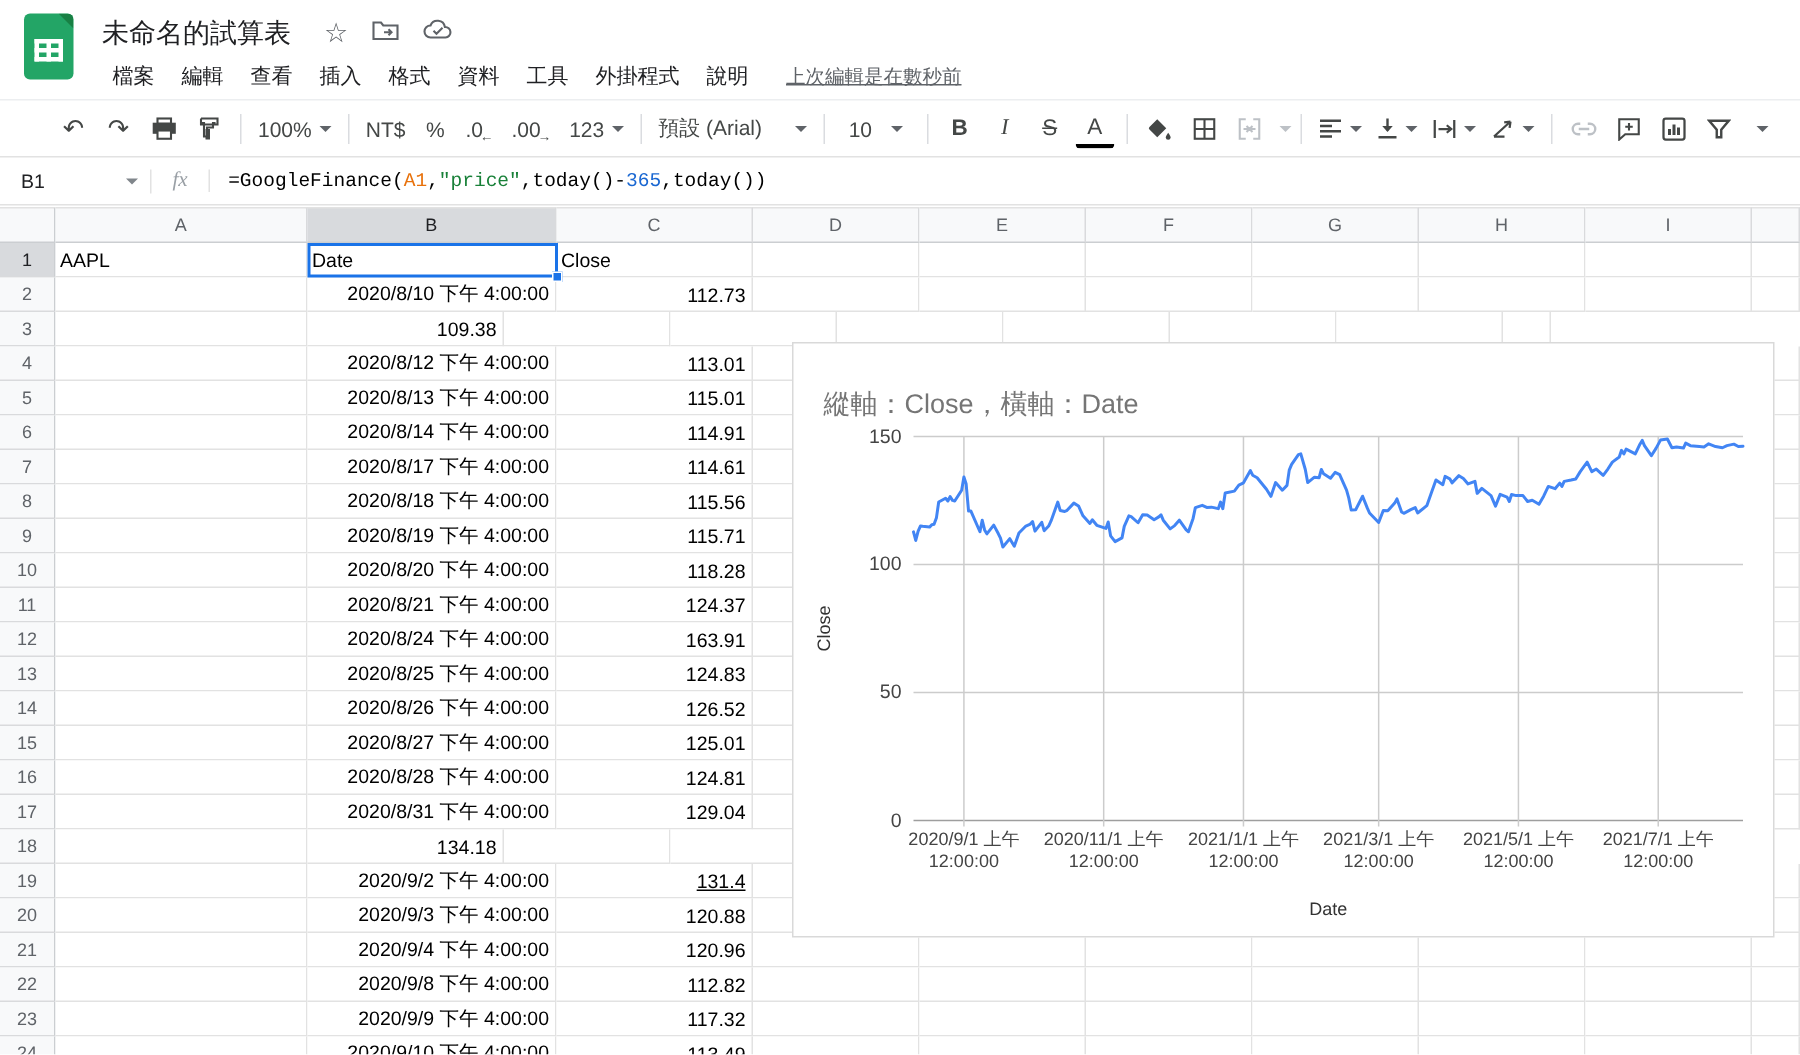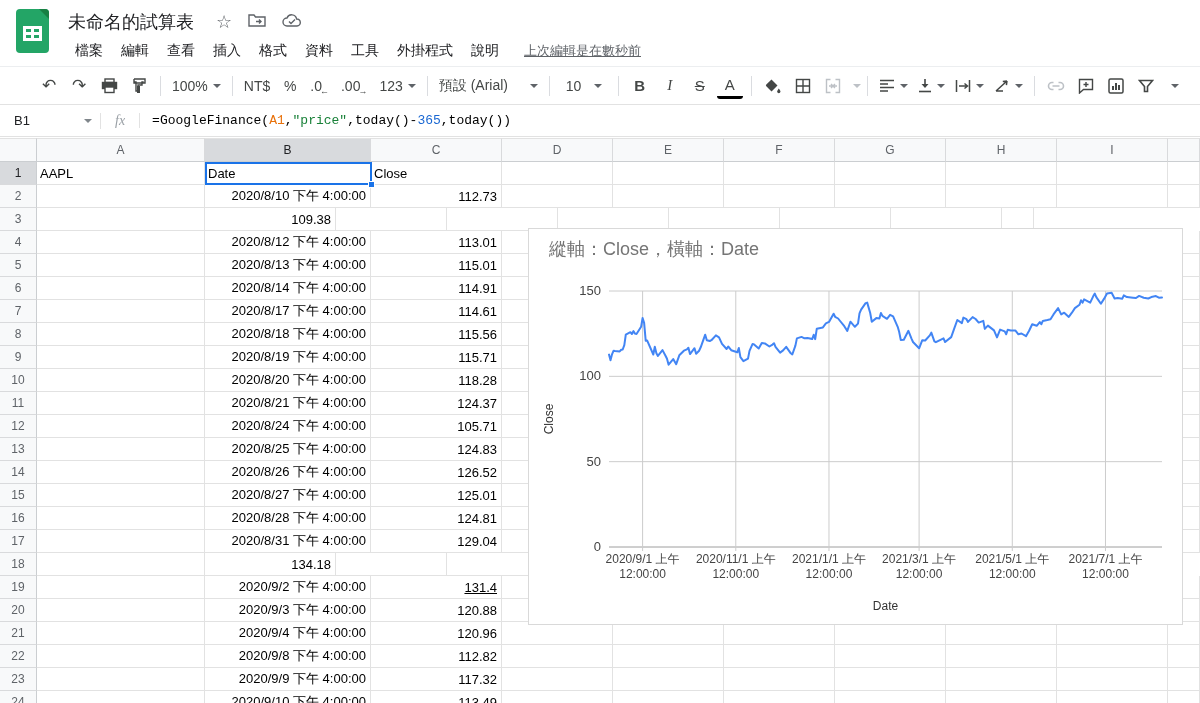--- a/index.html
+++ b/index.html
@@ -77,21 +77,21 @@
     background:#fff; white-space:nowrap; }
   .cell.left { justify-content:flex-start; padding-left:3px; }
   .cell.right { justify-content:flex-end; padding-right:4px; }
   .sel-box { position:absolute; border:2px solid #1a73e8; pointer-events:none; }
   .sel-handle { position:absolute; width:7px; height:7px; background:#1a73e8;
     border:1px solid #fff; right:-5px; bottom:-5px; }
 
   
   .chart-card { position:absolute; left:528px; top:228px; width:655px; height:397px;
     background:#fff; border:1px solid #d9d9d9; }
-  .chart-title { position:absolute; left:20px; top:8px; font-size:18px; color:#757575; }
+  .chart-title { position:absolute; left:20px; top:28px; font-size:18px; color:#757575; }
 </style>
 </head>
 <body>
 
 <div class="app">
 
   <div class="header">
     <div class="logo">
       <div class="fold"></div>
       <div class="grid-glyph">
@@ -424,21 +424,21 @@
           <div class="cell left" style="width: 111px;"></div>
           <div class="cell left" style="width: 111px;"></div>
           <div class="cell left" style="width: 111px;"></div>
           <div class="cell left" style="width: 111px;"></div>
           <div class="cell left" style="width: 32px;"></div>
         </div>
         <div class="g-row">
           <div class="row-num">12</div>
           <div class="cell left" style="width: 168px;"></div>
           <div class="cell right" style="width: 166px;">2020/8/24 下午 4:00:00</div>
-          <div class="cell right" style="width: 131px;">105.71</div>
+          <div class="cell right" style="width: 131px;">163.91</div>
           <div class="cell left" style="width: 111px;"></div>
           <div class="cell left" style="width: 111px;"></div>
           <div class="cell left" style="width: 111px;"></div>
           <div class="cell left" style="width: 111px;"></div>
           <div class="cell left" style="width: 111px;"></div>
           <div class="cell left" style="width: 111px;"></div>
           <div class="cell left" style="width: 32px;"></div>
         </div>
         <div class="g-row">
           <div class="row-num">13</div>

